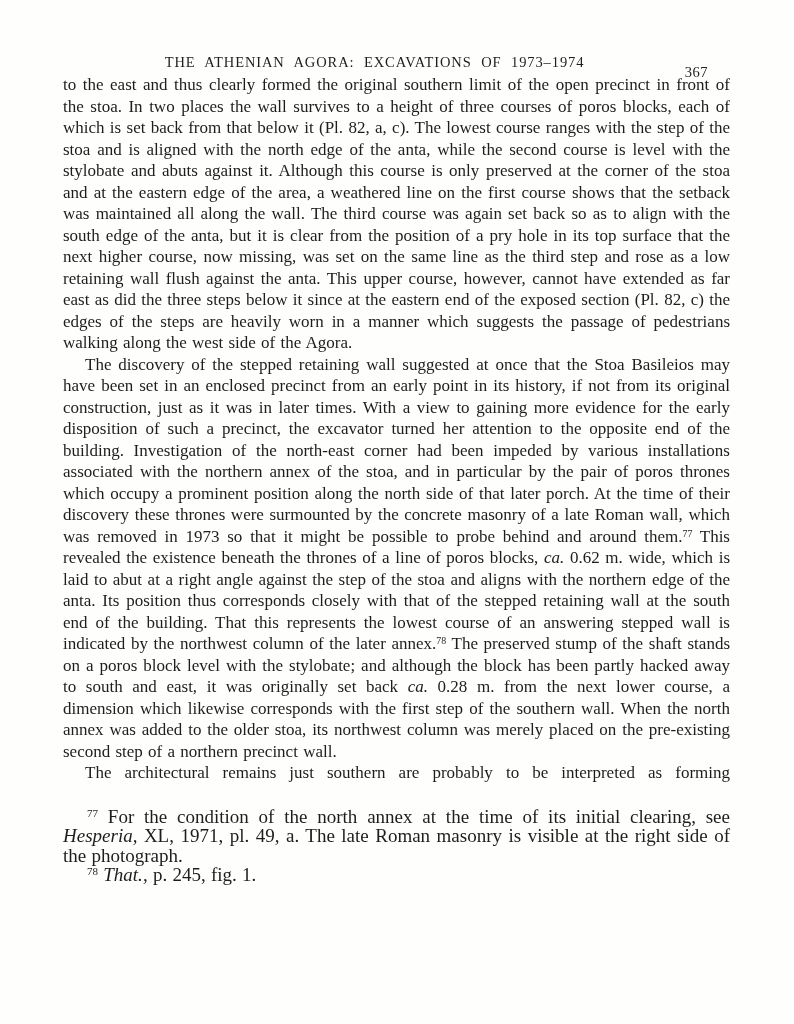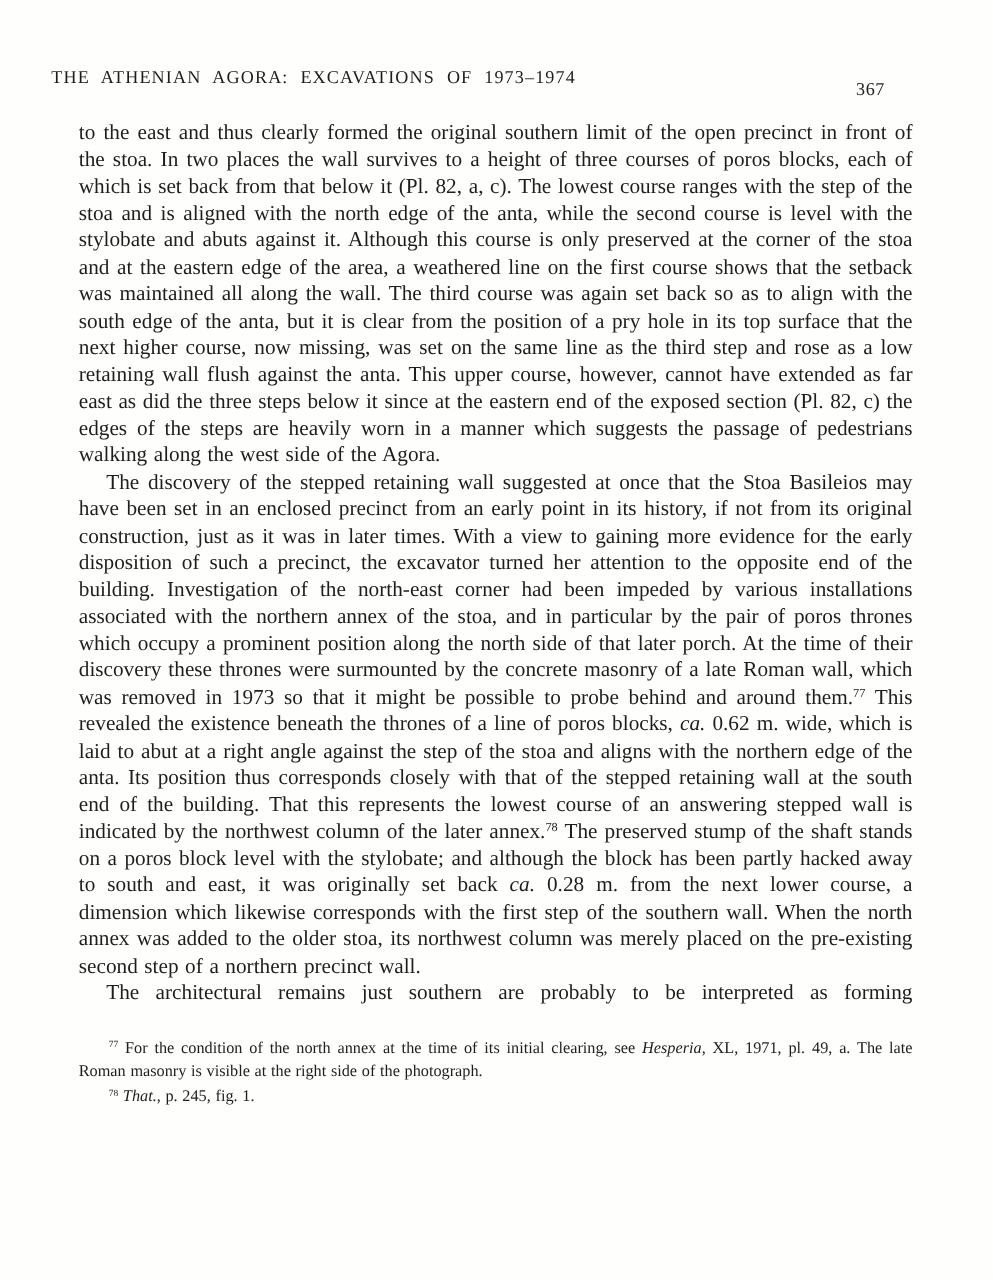--- a/index.html
+++ b/index.html
@@ -18,55 +18,54 @@
     padding: 54px 64px 0 63px;
     overflow: hidden;
   }
   .running-head {
     position: relative;
     width: 667px;
     height: 20px;
     font-size: 14.5px;
     letter-spacing: 0.9px;
     word-spacing: 5px;
-    text-align: left;
+    text-align: center;
     white-space: nowrap;
   }
   .running-head .title {
     display: inline-block;
     transform: translateX(-22px);
   }
   .running-head .folio {
     position: absolute;
     right: 22px;
     top: 10px;
     letter-spacing: 0.5px;
   }
   .body-text {
-    margin-top: 21px;
     width: 667px;
     font-size: 17px;
     line-height: 21.5px;
     text-align: justify;
     word-spacing: 1px;
   }
   .para {
     margin: 0;
     text-indent: 22px;
   }
   .para.no-indent {
     text-indent: 0;
   }
   .para.fill-last {
     text-align-last: justify;
   }
   .footnotes {
     margin-top: 23px;
     width: 667px;
-    font-size: 13px;
+    font-size: 19px;
     line-height: 19.5px;
     text-align: justify;
     word-spacing: 0.5px;
   }
   .footnote {
     margin: 0;
     text-indent: 24px;
   }
   .sup {
     font-size: 0.58em;

